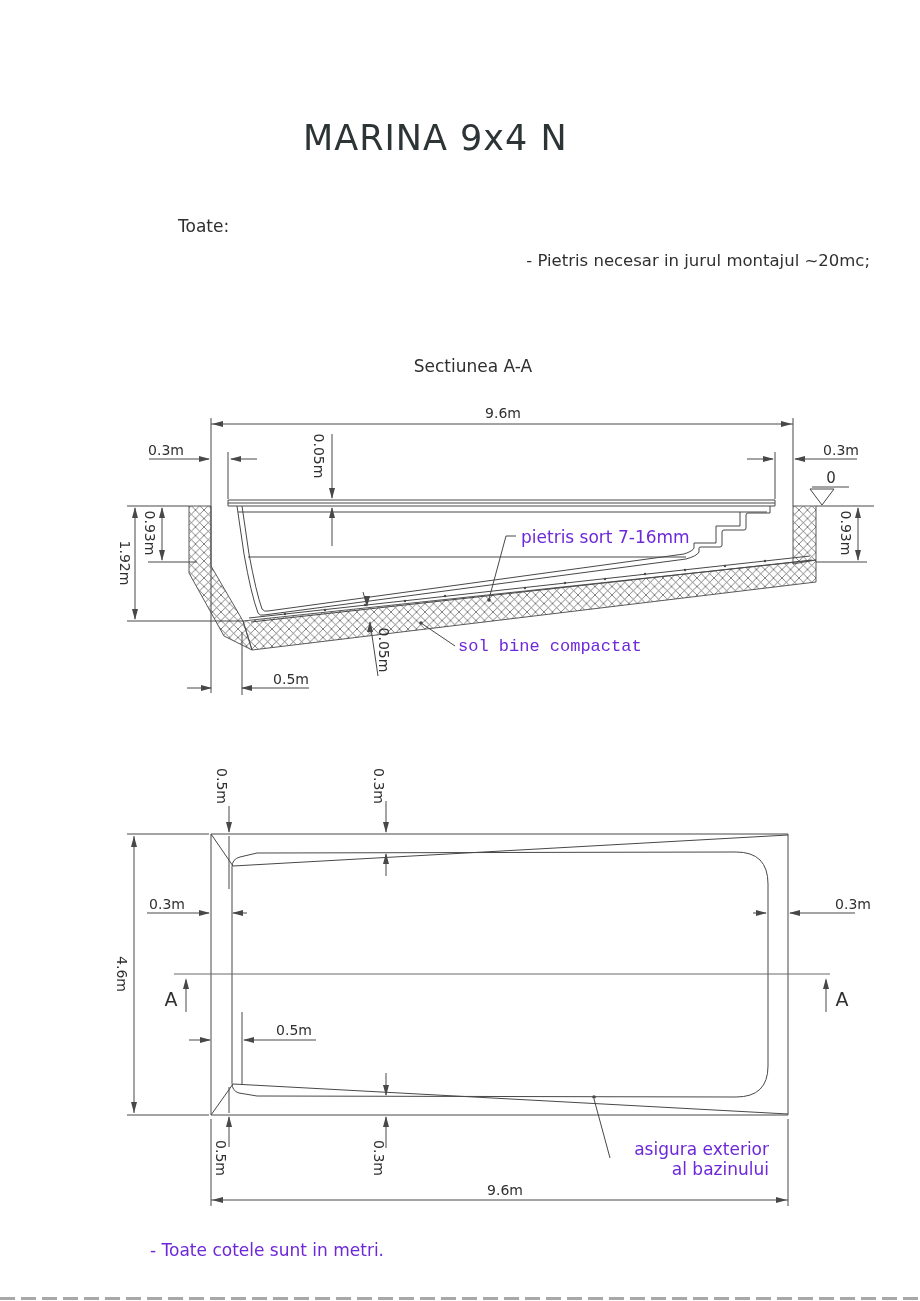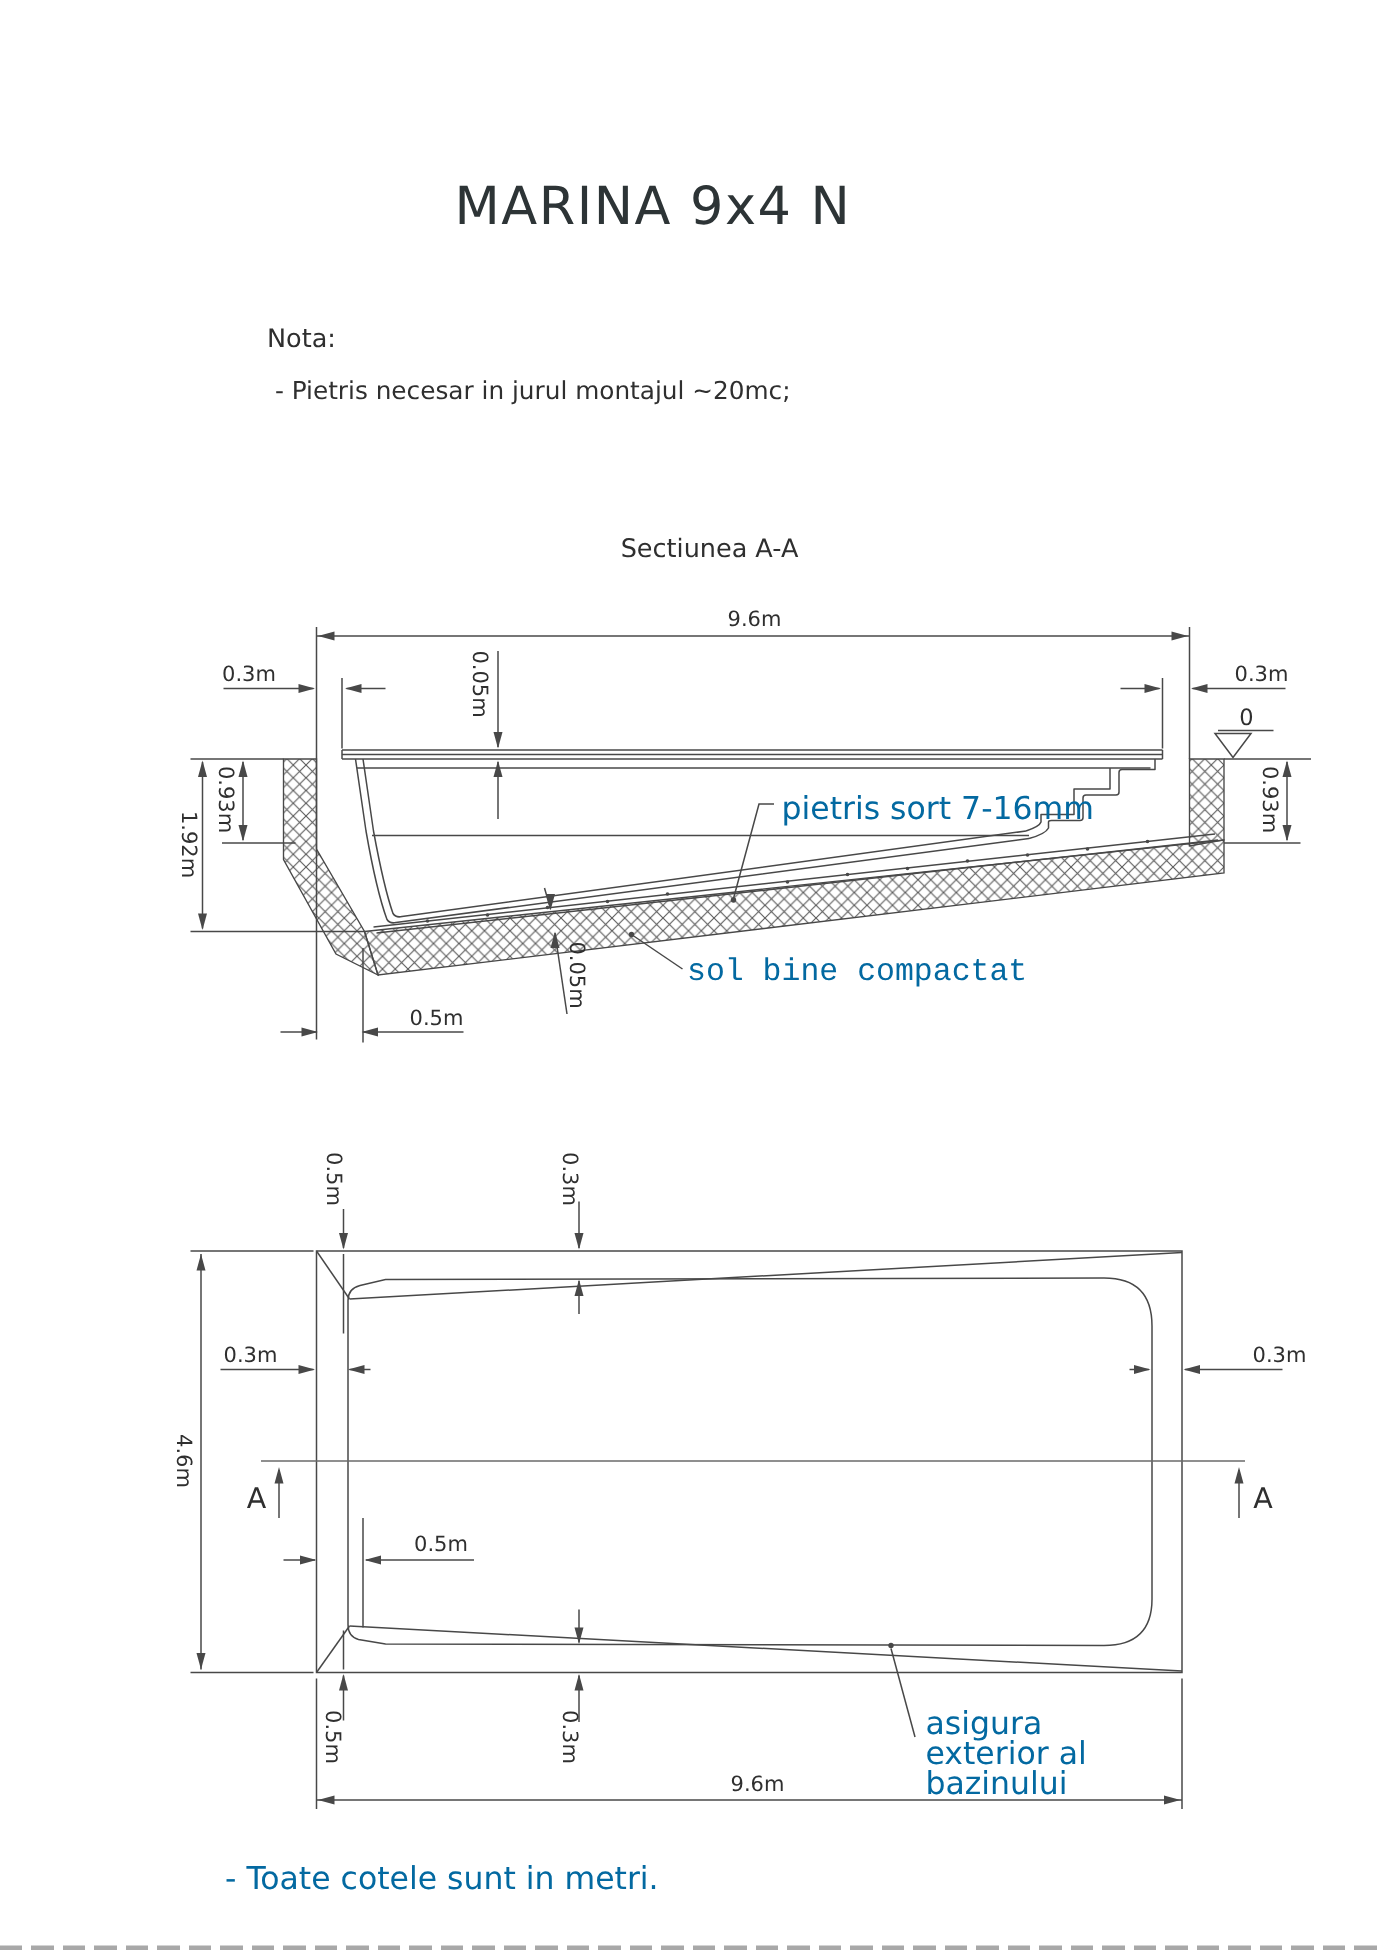--- a/index.html
+++ b/index.html
@@ -1,26 +1,26 @@
 <!DOCTYPE html>
 <html><head>
 <meta charset="utf-8">
 <style>
   html,body{margin:0;padding:0;background:#ffffff;}
   .page{position:relative;width:920px;height:1301px;background:#ffffff;overflow:hidden;
-        font-family:"DejaVu Sans","Liberation Sans",sans-serif;color:#2f2f2f;}
+        font-family:"DejaVu Sans","Liberation Sans",sans-serif;color:#2f2f2f;text-align:right;}
   .title{position:absolute;left:303px;top:118px;font-size:35px;letter-spacing:1px;color:#2d3436;}
   .notes-head{position:absolute;left:178px;top:216px;font-size:17px;}
   .notes{position:absolute;left:178px;top:250px;width:692px;font-size:16.5px;line-height:22px;}
   .note{white-space:pre-wrap;}
   .sec-title{position:absolute;left:473px;top:366px;transform:translate(-50%,-50%);font-size:17px;white-space:nowrap;}
   .lbl{position:absolute;font-size:14px;color:#2f2f2f;white-space:nowrap;}
   .ctr{transform:translate(-50%,-50%);}
   .rot{transform:translate(-50%,-50%) rotate(90deg);}
-  .ann{position:absolute;font-size:21px;color:#0369a1;white-space:nowrap;}
+  .ann{position:absolute;font-size:17px;color:#6d28d9;white-space:nowrap;}
   .ann.wrap{white-space:normal;width:152px;line-height:20px;}
   .marker-a{position:absolute;font-size:19px;transform:translate(-50%,-50%);}
   svg.draw{position:absolute;left:0;top:0;}
   svg.draw *{vector-effect:non-scaling-stroke;}
   .bottom-dashes{position:absolute;left:0;top:1297px;width:920px;height:3px;
      background:repeating-linear-gradient(90deg,#a8a8a8 0 15px,transparent 15px 21px);}
 </style>
 </head>
 <body>
 
@@ -201,21 +201,21 @@
         <polygon points="229,1116 226,1127 232,1127"></polygon>
         <polygon points="386,1096 383,1085 389,1085"></polygon>
           <polygon points="386,1116 383,1127 389,1127"></polygon>
         <polygon points="212,1200 223,1197 223,1203"></polygon>
           <polygon points="787,1200 776,1197 776,1203"></polygon>
       </g>
     </g>
   </svg>
 
   <div class="title">MARINA 9x4 N</div>
-  <div class="notes-head">Nota:</div>
+  <div class="notes-head">Toate:</div>
   <div class="notes">
     <div class="note"> - Pietris necesar in jurul montajul ~20mc;</div>
   </div>
 
   <div class="sec-title">Sectiunea A-A</div>
 
   <div class="lbl ctr" style="left:503px;top:413px;">9.6m</div>
   <div class="lbl ctr" style="left:166px;top:450px;">0.3m</div>
   <div class="lbl ctr" style="left:841px;top:450px;">0.3m</div>
   <div class="lbl rot" style="left:319px;top:456px;">0.05m</div>

